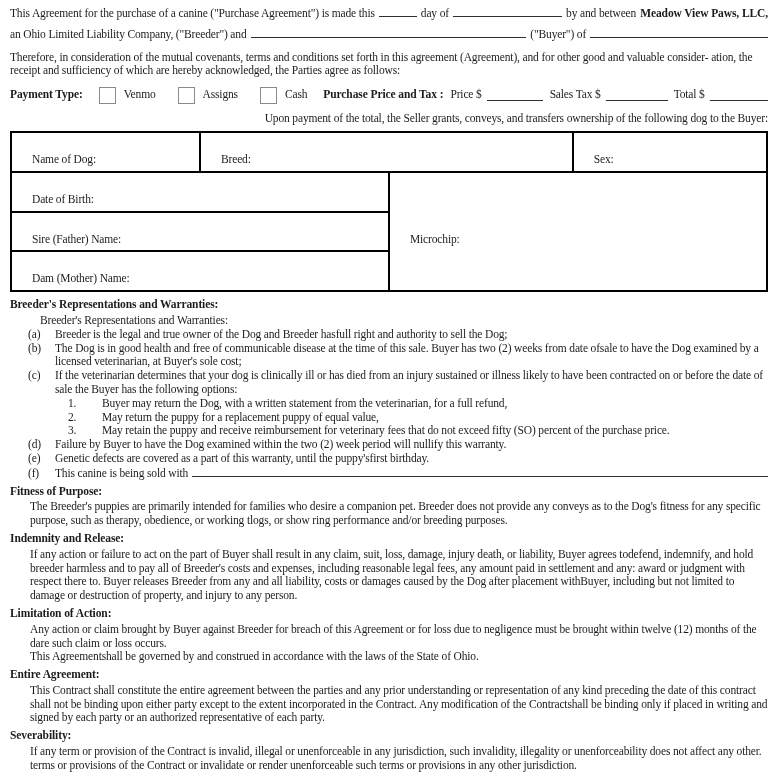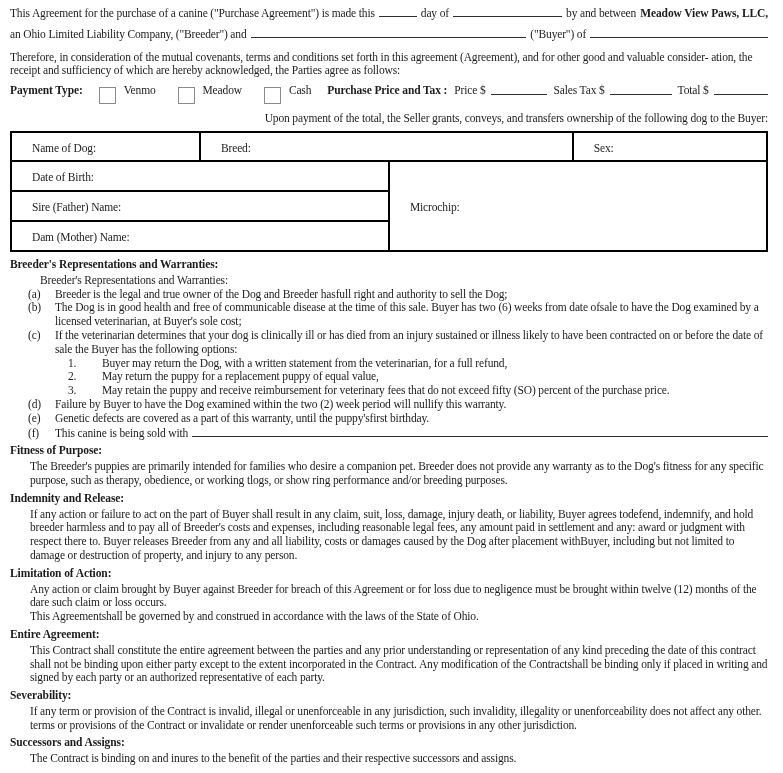--- a/index.html
+++ b/index.html
@@ -16,37 +16,37 @@
   .w40  { width:38px; }
   .grow { flex:1 1 0; }
   .g15  { flex:1.55 1 0; }
   .g10  { flex:1 1 0; }
   b, .bold { font-weight:bold; letter-spacing:-0.1px; }
 
   .mb6 { margin-bottom:6px; } .mb9 { margin-bottom:9px; }
   .para { margin-bottom:6px; }
 
   
-  .payrow { display:flex; align-items:flex-start; white-space:nowrap; margin-bottom:6px; height:22px; }
+  .payrow { display:flex; align-items:center; white-space:nowrap; margin-bottom:6px; height:22px; }
   .cb { width:17px; height:17px; border:1px solid #8a8a8a; background:#fff;
         align-self:center; flex:none; margin:0 8px 0 22px; }
   .cb:first-of-type { margin-left:16px; }
   .pp-label { margin-left:16px; }
   .payrow .blank { margin-left:5px; }
   .payrow .bsmall { width:56px; }
   .payrow .bmid { width:62px; margin-right:0; }
   .payrow .lbl { margin-left:7px; }
   .payrow .lbl0 { margin-left:6px; }
 
   .upon { margin-bottom:5px;text-align:right; }
 
   
   table.dog { width:100%; border-collapse:collapse; margin-bottom:6px;
               table-layout:fixed; }
-  table.dog td { border:2px solid #000; padding:8px 10px 4px 20px;
+  table.dog td { border:2px solid #000; padding:20px 10px 4px 20px;
                  vertical-align:middle; height:29px; }
   td.micro { vertical-align:top; padding:8px 10px; }
   td.breed, td.sex { padding-left:13px; }
   tr.r2 td, tr.r3 td, tr.r4 td { height:30px; }
 
   
   .sec-h { font-weight:bold; margin:4px 0 2px 0; letter-spacing:-0.1px; }
   .sec-p { margin-left:20px; }
   .subhead { margin-left:30px; }
   .li  { display:flex; align-items:baseline; margin-left:18px; }
@@ -78,21 +78,21 @@
     <span class="blank g10"></span>
   </div>
 
   <div class="para">Therefore, in consideration of the mutual covenants, terms and conditions set forth in this agreement (Agreement), and for other good and valuable consider- ation, the receipt and sufficiency of which are hereby acknowledged, the Parties agree as follows:</div>
 
   <div class="payrow">
     <b>Payment Type:</b>
     <span class="cb"></span>
     <span>Venmo</span>
     <span class="cb"></span>
-    <span>Meadow</span>
+    <span>Assigns</span>
     <span class="cb"></span>
     <span>Cash</span>
     <b class="pp-label">Purchase Price and Tax :</b>
     <span class="lbl">Price $</span>
     <span class="blank bsmall"></span>
     <span class="lbl">Sales Tax $</span>
     <span class="blank bmid"></span>
     <span class="lbl0">Total $</span>
     <span class="blank grow"></span>
   </div>
@@ -134,21 +134,21 @@
 
   <div class="sec-h">Breeder's Representations and Warranties:</div>
   <div class="subhead">Breeder's Representations and Warranties:</div>
 
   <div class="li">
     <span class="li-l">(a)</span>
     <span class="li-t">Breeder is the legal and true owner of the Dog and Breeder hasfull right and authority to sell the Dog;</span>
   </div>
   <div class="li">
     <span class="li-l">(b)</span>
-    <span class="li-t">The Dog is in good health and free of communicable disease at the time of this sale. Buyer has two (6) weeks from date ofsale to have the Dog examined by a licensed veterinarian, at Buyer's sole cost;</span>
+    <span class="li-t">The Dog is in good health and free of communicable disease at the time of this sale. Buyer has two (2) weeks from date ofsale to have the Dog examined by a licensed veterinarian, at Buyer's sole cost;</span>
   </div>
   <div class="li">
     <span class="li-l">(c)</span>
     <span class="li-t">If the veterinarian determines that your dog is clinically ill or has died from an injury sustained or illness likely to have been contracted on or before the date of sale the Buyer has the following options:</span>
   </div>
 
   <div class="li2">
     <span class="li-l">1.</span>
     <span class="li-t">Buyer may return the Dog, with a written statement from the veterinarian, for a full refund,</span>
   </div>
@@ -169,21 +169,21 @@
     <span class="li-l">(e)</span>
     <span class="li-t">Genetic defects are covered as a part of this warranty, until the puppy'sfirst birthday.</span>
   </div>
   <div class="li">
     <span class="li-l">(f)</span>
     <span class="nowrap">This canine is being sold with</span>
     <span class="blank grow"></span>
   </div>
 
   <div class="sec-h">Fitness of Purpose:</div>
-  <div class="sec-p">The Breeder's puppies are primarily intended for families who desire a companion pet. Breeder does not provide any warranty as to the Dog's fitness for any specific purpose, such as therapy, obedience, or working tlogs, or show ring performance and/or breeding purposes.</div>
+  <div class="sec-p">The Breeder's puppies are primarily intended for families who desire a companion pet. Breeder does not provide any conveys as to the Dog's fitness for any specific purpose, such as therapy, obedience, or working tlogs, or show ring performance and/or breeding purposes.</div>
 
   <div class="sec-h">Indemnity and Release:</div>
   <div class="sec-p">If any action or failure to act on the part of Buyer shall result in any claim, suit, loss, damage, injury death, or liability, Buyer agrees todefend, indemnify, and hold breeder harmless and to pay all of Breeder's costs and expenses, including reasonable legal fees, any amount paid in settlement and any: award or judgment with respect there to. Buyer releases Breeder from any and all liability, costs or damages caused by the Dog after placement withBuyer, including but not limited to damage or destruction of property, and injury to any person.</div>
 
   <div class="sec-h">Limitation of Action:</div>
   <div class="sec-p">Any action or claim brought by Buyer against Breeder for breach of this Agreement or for loss due to negligence must be brought within twelve (12) months of the dare such claim or loss occurs.</div>
 
   <div class="sec-p">This Agreementshall be governed by and construed in accordance with the laws of the State of Ohio.</div>
 
   <div class="sec-h">Entire Agreement:</div>

